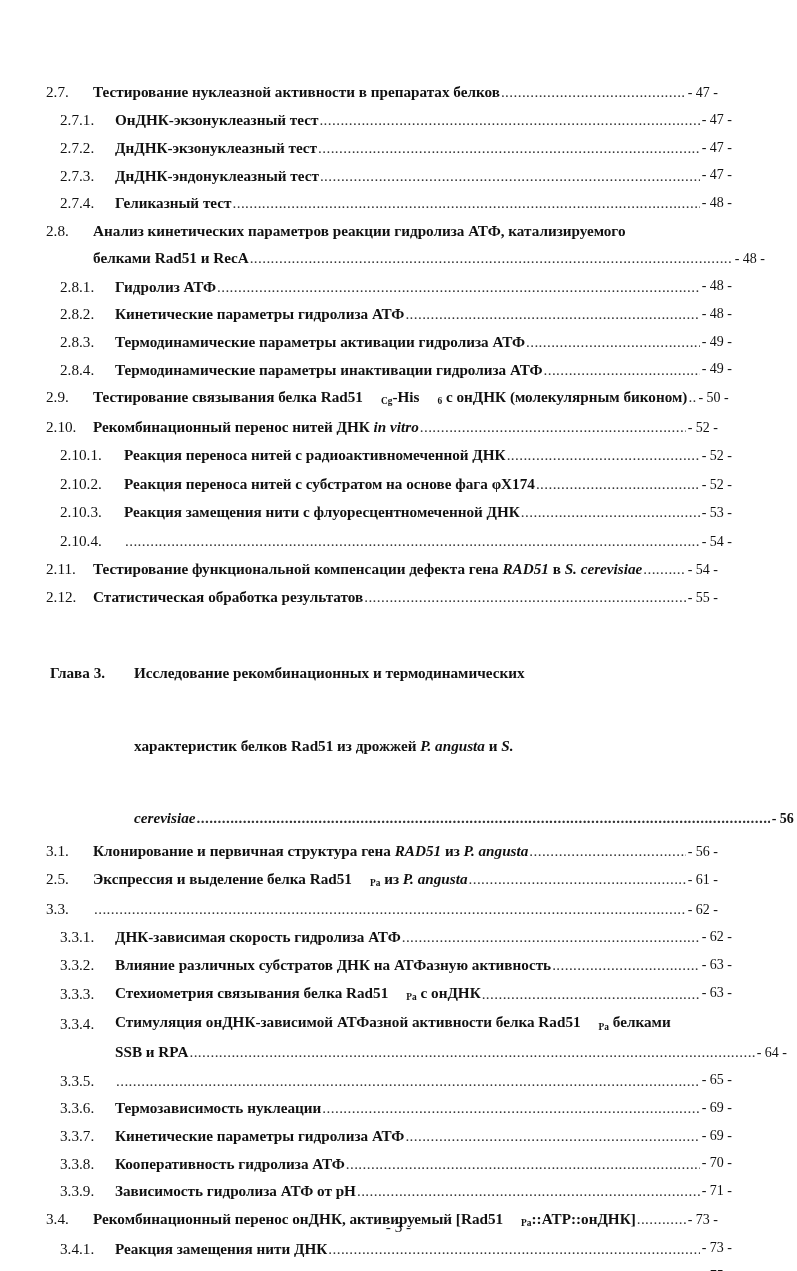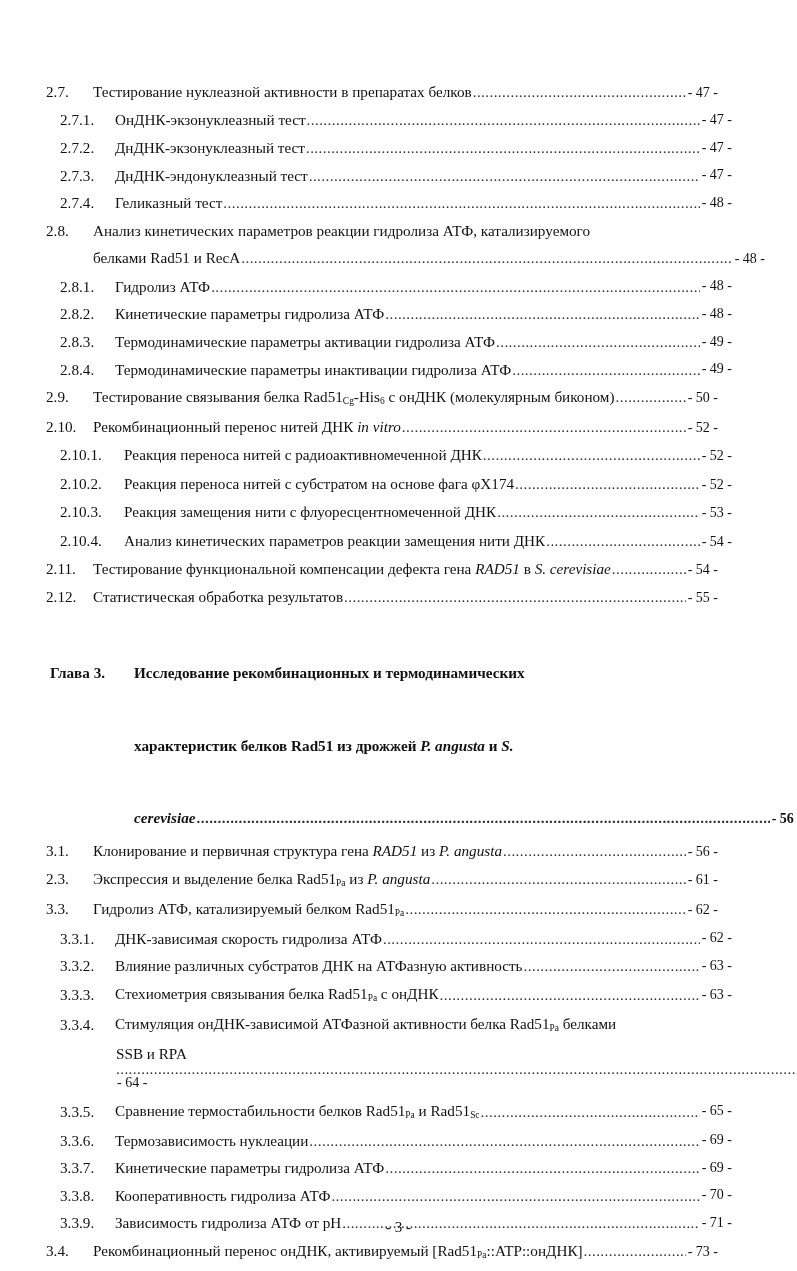--- a/index.html
+++ b/index.html
@@ -34,20 +34,21 @@
     margin-bottom: 12.4px;
     white-space: nowrap;
   }
   .num {
     flex: 0 0 auto;
     font-size: 15.2px;
   }
   .ttl {
     flex: 0 0 auto;
     font-size: 15.2px;
+    font-weight: bold;
   }
   .dots {
     flex: 1 1 auto;
     overflow: hidden;
     white-space: nowrap;
     font-size: 15.2px;
     letter-spacing: 0.4px;
     margin: 0 1px;
     color: #333;
     min-width: 8px;
@@ -73,31 +74,32 @@
   .cont {
     display: flex;
     align-items: baseline;
     width: 100%;
     font-size: 15.2px;
     line-height: 1.0;
     margin-bottom: 12.4px;
     white-space: nowrap;
   }
   .cont-ind-1 { padding-left: 47px; }
-  .cont-ind-2 { padding-left: 69px; flex-direction: column; }
+  .cont-ind-2 { padding-left: 69px; }
 
   
   .nodots .dots { visibility: hidden; }
   .nodots .pg   { visibility: hidden; }
 
   i.it { font-style: italic; }
   sub.sb {
     font-size: 0.62em;
     vertical-align: -0.22em;
     letter-spacing: 0;
+    margin-left: 18px;
   }
 
   
   .chapter {
     margin-top: 20px;
     margin-bottom: 4px;
   }
   .chapter .row,
   .chapter .cont {
     font-weight: bold;
@@ -235,21 +237,20 @@
 
     <div class="row lvl2b">
       <span class="num">2.10.3.</span>
       <span class="ttl">Реакция замещения нити с флуоресцентномеченной ДНК</span>
       <span class="dots">............................................................................................................................................................................................................................................................................................................</span>
       <span class="pg">- 53 -</span>
     </div>
 
     <div class="row lvl2b">
       <span class="num">2.10.4.</span>
-      <span class="ttl">Анализ кинетических параметров реакции замещения нити ДНК</span>
       <span class="dots">............................................................................................................................................................................................................................................................................................................</span>
       <span class="pg">- 54 -</span>
     </div>
 
     <div class="row lvl1">
       <span class="num">2.11.</span>
       <span class="ttl">Тестирование функциональной компенсации дефекта гена <i class="it">RAD51</i> в <i class="it">S. cerevisiae</i></span>
       <span class="dots">............................................................................................................................................................................................................................................................................................................</span>
       <span class="pg">- 54 -</span>
     </div>
@@ -281,29 +282,28 @@
     </div>
 
     <div class="row lvl1 after-chapter">
       <span class="num">3.1.</span>
       <span class="ttl">Клонирование и первичная структура гена <i class="it">RAD51</i> из <i class="it">P. angusta</i></span>
       <span class="dots">............................................................................................................................................................................................................................................................................................................</span>
       <span class="pg">- 56 -</span>
     </div>
 
     <div class="row lvl1">
-      <span class="num">2.3.</span>
+      <span class="num">2.5.</span>
       <span class="ttl">Экспрессия и выделение белка Rad51<sub class="sb">Pa</sub> из <i class="it">P. angusta</i></span>
       <span class="dots">............................................................................................................................................................................................................................................................................................................</span>
       <span class="pg">- 61 -</span>
     </div>
 
     <div class="row lvl1">
       <span class="num">3.3.</span>
-      <span class="ttl">Гидролиз АТФ, катализируемый белком Rad51<sub class="sb">Pa</sub></span>
       <span class="dots">............................................................................................................................................................................................................................................................................................................</span>
       <span class="pg">- 62 -</span>
     </div>
 
     <div class="row lvl2">
       <span class="num">3.3.1.</span>
       <span class="ttl">ДНК-зависимая скорость гидролиза АТФ</span>
       <span class="dots">............................................................................................................................................................................................................................................................................................................</span>
       <span class="pg">- 62 -</span>
     </div>
@@ -329,21 +329,20 @@
       <span class="pg"></span>
     </div>
     <div class="cont cont-ind-2">
       <span class="ttl">SSB и RPA</span>
       <span class="dots">............................................................................................................................................................................................................................................................................................................</span>
       <span class="pg">- 64 -</span>
     </div>
 
     <div class="row lvl2">
       <span class="num">3.3.5.</span>
-      <span class="ttl">Сравнение термостабильности белков Rad51<sub class="sb">Pa</sub> и Rad51<sub class="sb">Sc</sub></span>
       <span class="dots">............................................................................................................................................................................................................................................................................................................</span>
       <span class="pg">- 65 -</span>
     </div>
 
     <div class="row lvl2">
       <span class="num">3.3.6.</span>
       <span class="ttl">Термозависимость нуклеации</span>
       <span class="dots">............................................................................................................................................................................................................................................................................................................</span>
       <span class="pg">- 69 -</span>
     </div>

